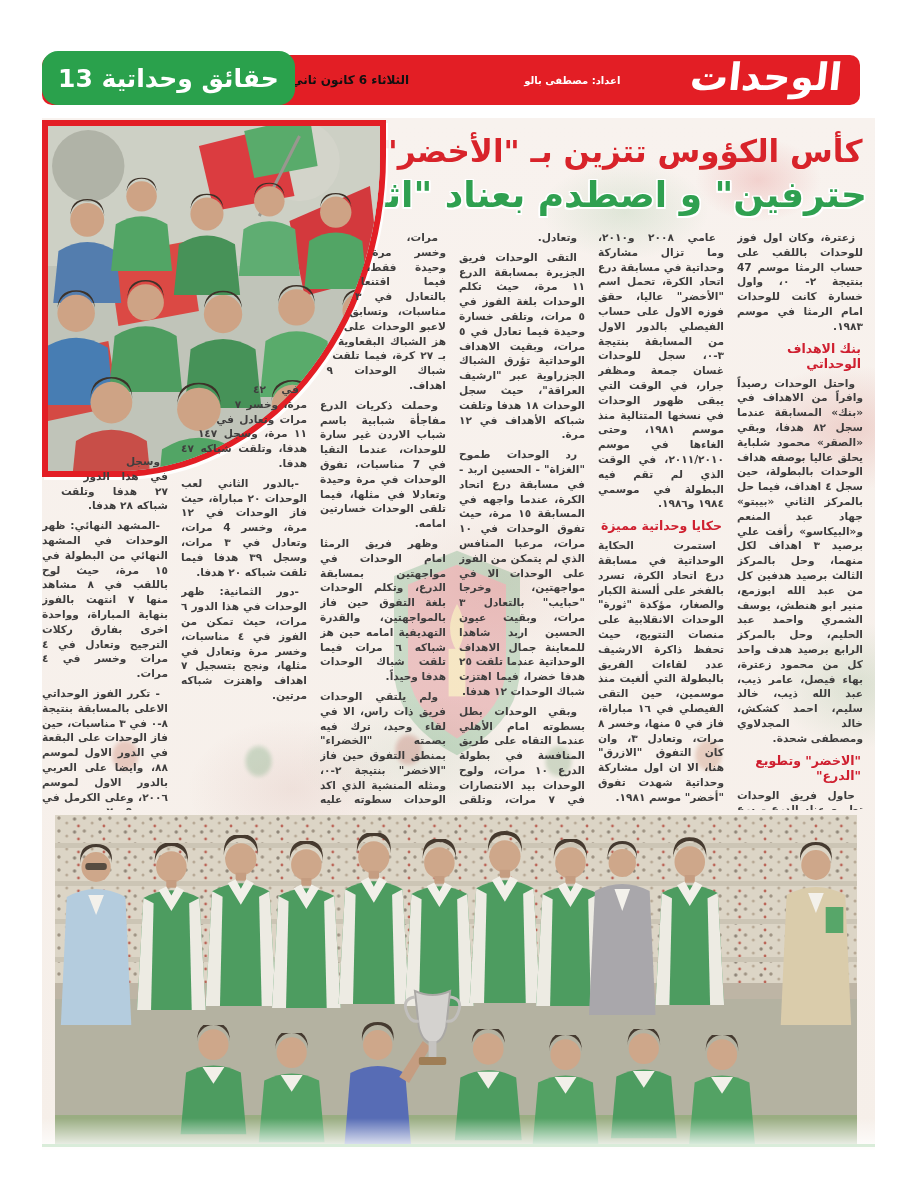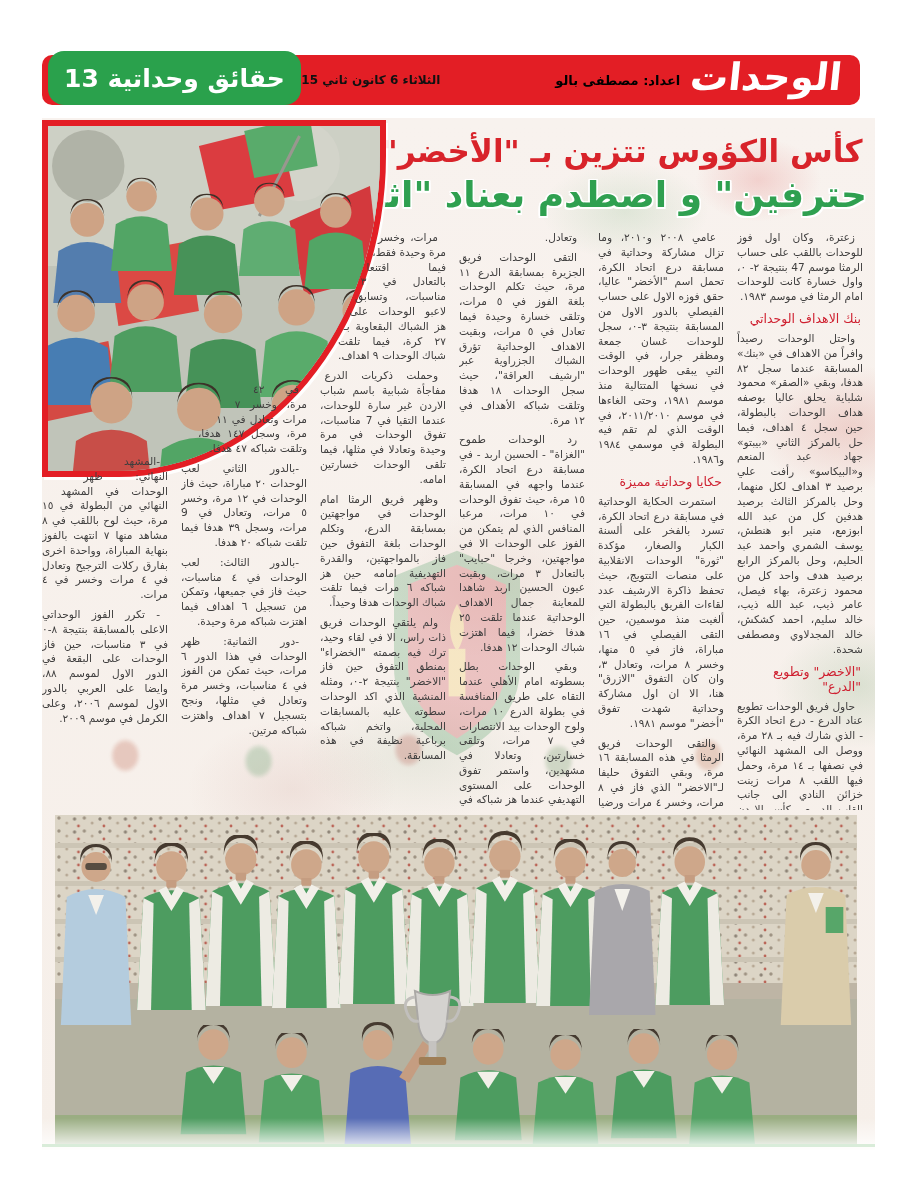--- a/index.html
+++ b/index.html
@@ -6,23 +6,23 @@
   body{width:900px;height:1200px;position:relative;overflow:hidden;
        font-family:"DejaVu Sans",sans-serif;}
   .page{position:absolute;inset:0;background:#fff;}
 
   
   .masthead{position:absolute;left:42px;right:40px;top:55px;height:50px;
     background:var(--red);border-radius:10px;display:flex;align-items:center;
     direction:rtl;}
   .brand{color:#fff;font-weight:800;font-size:38px;line-height:1;
     transform:skewX(-6deg);padding:0 18px 6px 10px;letter-spacing:-1px;}
-  .prepared{color:#000000;font-weight:700;font-size:13px;white-space:nowrap;}
+  .prepared{color:#ffffff;font-weight:700;font-size:10px;margin-right:60px;white-space:nowrap;}
   .issue{color:#111;font-weight:700;font-size:12px;margin-right:115px;white-space:nowrap;}
-  .facts-badge{position:absolute;left:6px;top:-4px;height:54px;min-width:205px;
+  .facts-badge{position:absolute;left:0;top:-4px;height:54px;min-width:205px;
     background:var(--green);border-radius:16px;display:flex;align-items:center;justify-content:center;
     color:#fff;font-weight:800;font-size:25px;padding:0 16px;}
 
   
   .content{position:absolute;left:42px;right:25px;top:118px;height:1032px;
     background:
       radial-gradient(90px 60px at 86% 6%, rgba(214,60,60,.18), transparent 70%),
       radial-gradient(120px 70px at 70% 9%, rgba(80,160,90,.15), transparent 70%),
       radial-gradient(140px 90px at 97% 30%, rgba(200,80,70,.20), transparent 70%),
       radial-gradient(120px 90px at 98% 55%, rgba(90,150,90,.18), transparent 70%),
@@ -52,23 +52,23 @@
   
   .fans-photo{position:absolute;left:0px;top:2px;width:332px;height:345px;
     border:6px solid var(--red);border-bottom-right-radius:78% 90%;
     overflow:hidden;background:#aeb6ab;box-shadow:2px 3px 0 rgba(255,255,255,.9);}
   .fans-photo svg{display:block;width:100%;height:100%;}
 
   
   .body-cols{position:absolute;left:0;right:12px;top:112px;height:580px;
     display:flex;gap:13px;direction:rtl;overflow:hidden;}
   .col{flex:1 1 0;overflow:hidden;color:#3c3c3c;}
-  .para{margin:0 0 5px;font-size:10.6px;line-height:14.8px;font-weight:400;
+  .para{margin:0 0 5px;font-size:10.6px;line-height:14.8px;font-weight:700;
     text-align:justify;text-indent:8px;color:#3f3e3e;}
-  .subhead{color:var(--subhead);font-size:12.5px;font-weight:400;margin:7px 2px 5px;text-align:right;}
+  .subhead{color:var(--subhead);font-size:12.5px;font-weight:700;margin:7px 2px 5px;text-align:right;}
   .col5{padding-top:152px;}
   .col6{padding-top:224px;}
   .spacer{float:left;}
   .sp4{width:58px;height:150px;shape-outside:polygon(0 0,100% 0,0 100%);
        clip-path:polygon(0 0,100% 0,0 100%);}
   .sp5{width:72px;height:58px;shape-outside:polygon(0 0,100% 0,0 100%);}
   .sp6{width:64px;height:42px;shape-outside:polygon(0 0,100% 0,0 100%);}
 
   
   .crest-watermark{position:absolute;left:345px;top:430px;width:140px;height:215px;opacity:.22;}
@@ -171,26 +171,26 @@
       <div class="col col4">
           <div class="spacer sp4"></div>
           <p class="para">مرات، وخسر مرة وحيدة فقط، فيما اقتنعا بالتعادل في ٣ مناسبات، وتسابق لاعبو الوحدات على هز الشباك البقعاوية بـ ٢٧ كرة، فيما تلقت شباك الوحدات ٩ اهداف.</p>
           <p class="para">وحملت ذكريات الدرع مفاجأة شبابية باسم شباب الاردن غير سارة للوحدات، عندما التقيا في 7 مناسبات، تفوق الوحدات في مرة وحيدة وتعادلا في مثلها، فيما تلقى الوحدات خسارتين امامه.</p>
           <p class="para">وظهر فريق الرمثا امام الوحدات في مواجهتين بمسابقة الدرع، وتكلم الوحدات بلغة التفوق حين فاز بالمواجهتين، والقدرة التهديفية امامه حين هز شباكه ٦ مرات فيما تلقت شباك الوحدات هدفا وحيداً.</p>
           <p class="para">ولم يلتقي الوحدات فريق ذات راس، الا في لقاء وحيد، ترك فيه بصمته "الخضراء" بمنطق التفوق حين فاز "الاخضر" بنتيجة ٢-٠، ومثله المنشية الذي اكد الوحدات سطوته عليه بالمسابقات المحلية، واتخم شباكه برباعية نظيفة في هذه المسابقة.</p>
         </div>
       <div class="col col5">
           <div class="spacer sp5"></div>
           <p class="para">في ٤٢ مرة، وخسر ٧ مرات وتعادل في ١١ مرة، وسجل ١٤٧ هدفا، وتلقت شباكه ٤٧ هدفا.</p>
-          <p class="para">-بالدور الثاني لعب الوحدات ٢٠ مباراة، حيث فاز الوحدات في ١٢ مرة، وخسر ٥ مرات، وتعادل في 9 مرات، وسجل ٣٩ هدفا فيما تلقت شباكه ٢٠ هدفا.</p>
-          <p class="para">-بالدور الثالث: لعب الوحدات في ٤ مناسبات، حيث فاز في جميعها، وتمكن من تسجيل ٦ اهداف فيما اهتزت شباكه مرة وحيدة.</p>
+          <p class="para">-بالدور الثاني لعب الوحدات ٢٠ مباراة، حيث فاز الوحدات في ١٢ مرة، وخسر 4 مرات، وتعادل في ٣ مرات، وسجل ٣٩ هدفا فيما تلقت شباكه ٢٠ هدفا.</p>
           <p class="para">-دور الثمانية: ظهر الوحدات في هذا الدور ٦ مرات، حيث تمكن من الفوز في ٤ مناسبات، وخسر مرة وتعادل في مثلها، ونجح بتسجيل ٧ اهداف واهتزت شباكه مرتين.</p>
         </div>
       <div class="col col6">
           <div class="spacer sp6"></div>
+          <p class="para">وسجل في هذا الدور ٢٧ هدفا وتلقت شباكه ٢٨ هدفا.</p>
           <p class="para">-المشهد النهائي: ظهر الوحدات في المشهد النهائي من البطولة في ١٥ مرة، حيث لوح باللقب في ٨ مشاهد منها ٧ انتهت بالفوز بنهاية المباراة، وواحدة اخرى بفارق ركلات الترجيح وتعادل في ٤ مرات وخسر في ٤ مرات.</p>
           <p class="para">- تكرر الفوز الوحداتي الاعلى بالمسابقة بنتيجة ٨-٠ في ٣ مناسبات، حين فاز الوحدات على البقعة في الدور الاول لموسم ٨٨، وايضا على العربي بالدور الاول لموسم ٢٠٠٦، وعلى الكرمل في موسم ٢٠٠٩.</p>
         </div>
     </div>
 
     <div class="team-photo">
       <svg viewBox="0 0 820 330" preserveAspectRatio="none">
         <defs>
           <pattern id="crowdDots" width="26" height="13" patternUnits="userSpaceOnUse">
             <rect width="26" height="13" fill="#d8d2c4"></rect>

